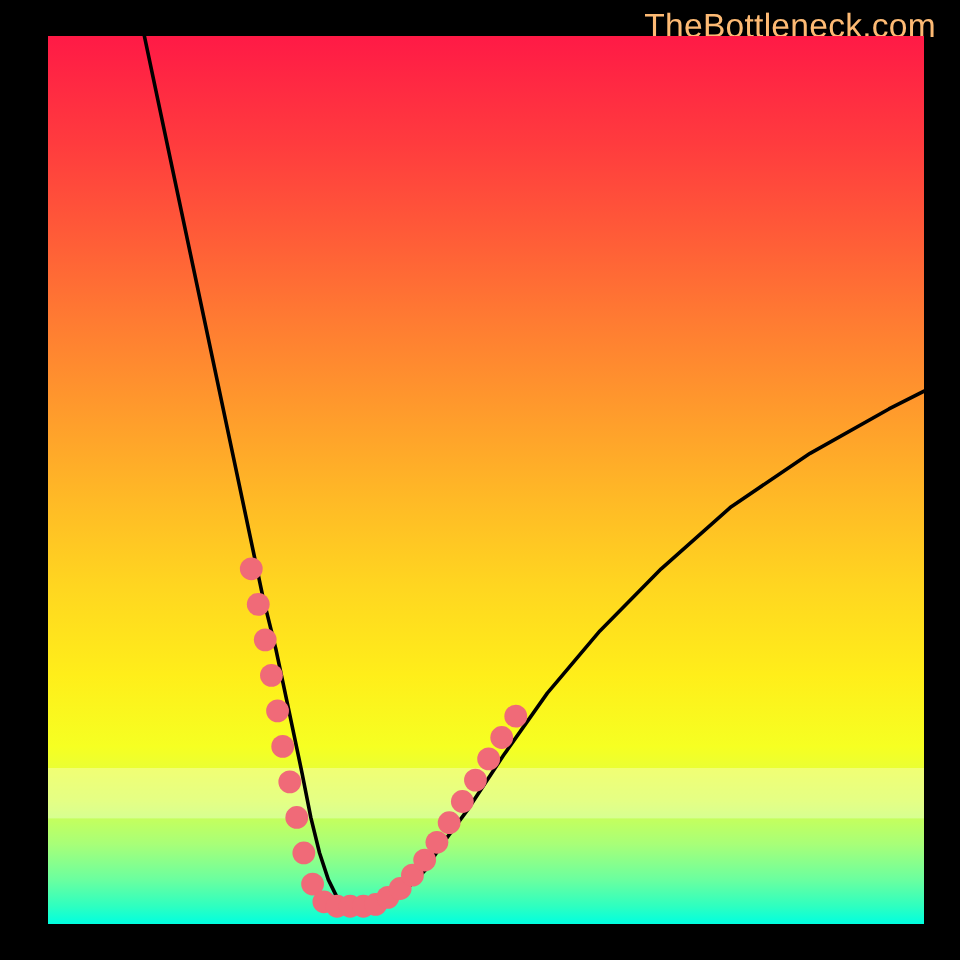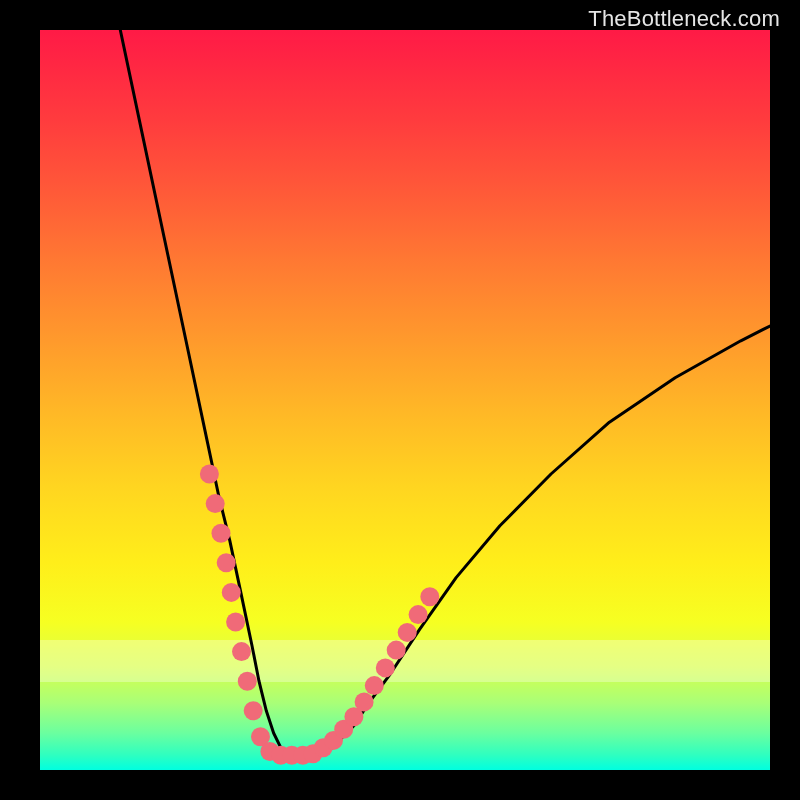--- a/index.html
+++ b/index.html
@@ -48,22 +48,22 @@
     left: 0;
     right: 0;
     height: 42px;
     top: 610px;
     background: rgba(255,255,255,0.32);
   }
   .watermark {
     position: absolute;
     top: 6px;
     right: 20px;
-    color: #e5e5e5;
-    font-size: 22px;
+    color: #fdba74;
+    font-size: 28px;
     font-weight: 500;
     letter-spacing: 0.2px;
   }
   svg.curve {
     position: absolute;
     left: 0; top: 0;
     width: 730px;
     height: 740px;
   }
 </style>

